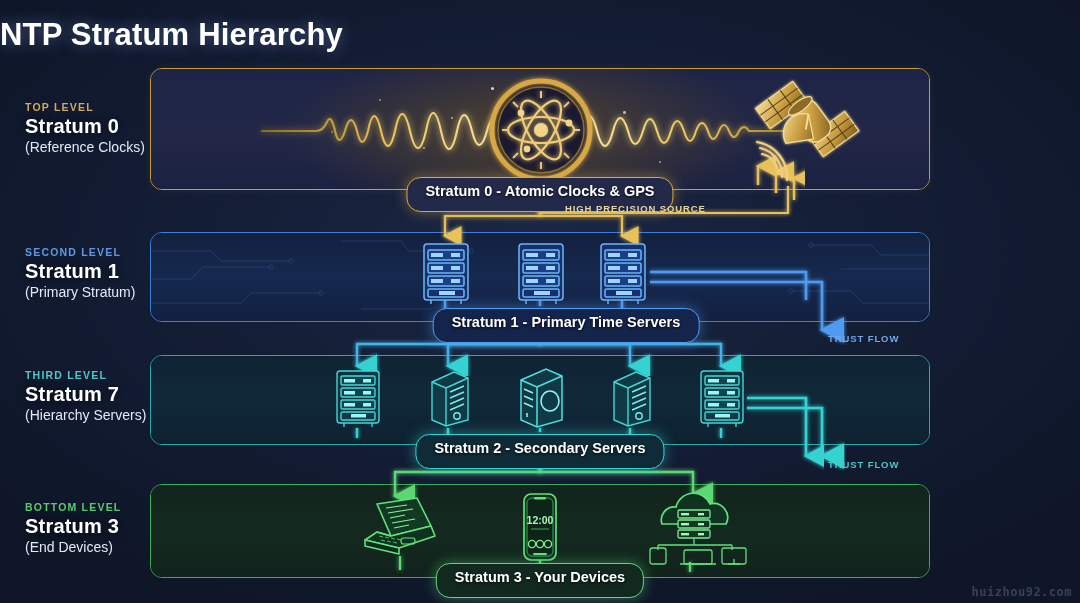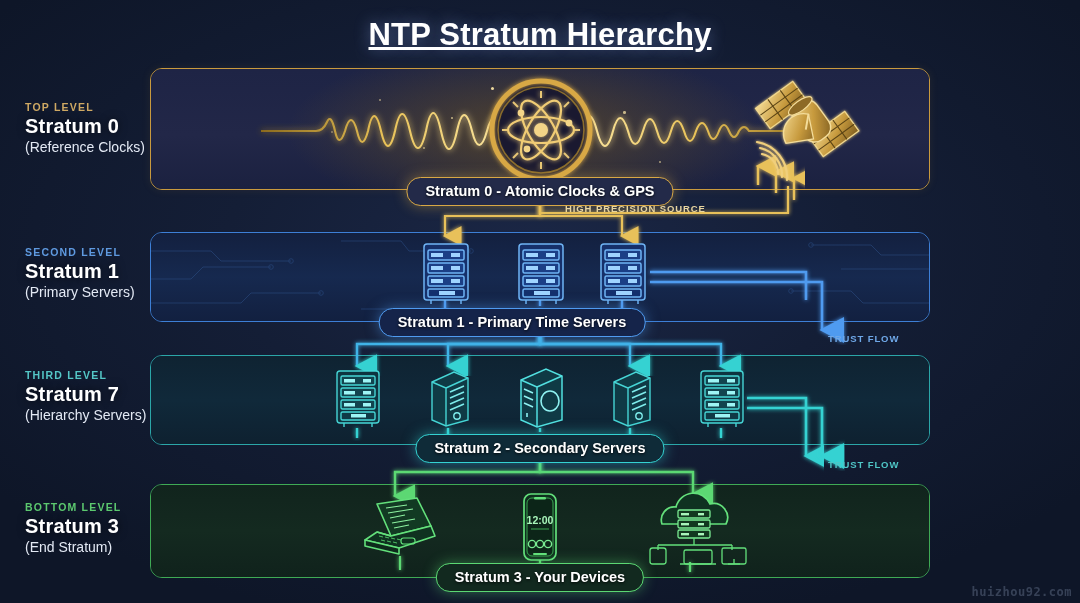--- a/index.html
+++ b/index.html
@@ -11,25 +11,24 @@
   }
   #stage {
     position: relative;
     width: 1080px; height: 603px;
     background:
       radial-gradient(ellipse 700px 380px at 50% 42%, #1b2746 0%, #141e36 45%, #0e1628 100%);
   }
   
   .title {
     position: absolute; top: 17px; left: 0; width: 1080px;
-    text-align: center;
+    text-align: left;
     font-size: 31px; font-weight: bold; color: #ffffff;
     letter-spacing: .2px;
     text-shadow: 0 0 16px rgba(150,180,255,.45);
-    text-decoration: underline;
   }
   
   .band {
     position: absolute;
     border-radius: 12px;
     overflow: hidden;
   }
   .band .bandbg { position: absolute; inset: 0; }
   .labelgrp { position: absolute; left: 17px; z-index: 6; margin-left: 8px; }
   .kicker {
@@ -39,21 +38,21 @@
   .lvl {
     font-size: 20px; font-weight: bold; color: #ffffff;
     margin-top: 2px; letter-spacing: .2px;
     text-shadow: 0 0 9px rgba(0,0,0,.6);
   }
   .sub { font-size: 14px; color: #e3e9f4; margin-top: 1px; }
   
   .pill {
     position: absolute; z-index: 30;
     transform: translateX(-50%);
-    padding: 5px 18px 6px;
+    padding: 5px 18px 12px;
     border-radius: 14px;
     font-size: 14.5px; font-weight: bold; color: #ffffff;
     white-space: nowrap;
     text-shadow: 0 1px 3px rgba(0,0,0,.85);
   }
   
   .flowtag {
     position: absolute; z-index: 30;
     font-size: 9.5px; font-weight: bold; letter-spacing: .9px;
   }
@@ -275,24 +274,24 @@
           <circle cx="320" cy="18" r="2.3"></circle>
         <circle cx="660" cy="12" r="2.3"></circle>
           <circle cx="640" cy="58" r="2.3"></circle>
       </g>
     </svg>
   </div>
 
   <div class="labelgrp" style="top:246px">
     <div class="kicker" style="color:#5f9ae0">SECOND LEVEL</div>
     <div class="lvl">Stratum 1</div>
-    <div class="sub">(Primary Servers)</div>
-  </div>
-
-  <div class="pill" id="pill1" style="left:512px;top:308px;background:#15244a;border:1.6px solid #4f9bf0;box-shadow:0 0 14px rgba(79,155,240,.5)">Stratum 1 - Primary Time Servers</div>
+    <div class="sub">(Primary Stratum)</div>
+  </div>
+
+  <div class="pill" id="pill1" style="left:566px;top:308px;background:#15244a;border:1.6px solid #4f9bf0;box-shadow:0 0 14px rgba(79,155,240,.5)">Stratum 1 - Primary Time Servers</div>
 
   <div class="flowtag" style="left:828px;top:333px;color:#6fa8e8">TRUST FLOW</div>
 
   <div class="band" id="band2">
     <div class="bandbg"></div>
   </div>
 
   <div class="labelgrp" style="top:369px">
     <div class="kicker" style="color:#54c7c7">THIRD LEVEL</div>
     <div class="lvl">Stratum 7</div>
@@ -303,21 +302,21 @@
 
   <div class="flowtag" style="left:828px;top:459px;color:#4fc6c6">TRUST FLOW</div>
 
   <div class="band" id="band3">
     <div class="bandbg"></div>
   </div>
 
   <div class="labelgrp" style="top:501px">
     <div class="kicker" style="color:#5cc96f">BOTTOM LEVEL</div>
     <div class="lvl">Stratum 3</div>
-    <div class="sub">(End Stratum)</div>
+    <div class="sub">(End Devices)</div>
   </div>
 
   <div class="pill" id="pill3" style="left:540px;top:563px;background:#12291f;border:1.6px solid #5bd873;box-shadow:0 0 14px rgba(91,216,115,.45)">Stratum 3 - Your Devices</div>
 
   <svg style="position:absolute;left:419px;top:240px;z-index:22" width="54" height="68">
     <g fill="#16306a" stroke="#6fb4f5" stroke-width="1.5">
       <rect x="5" y="4" width="44" height="56" rx="3"></rect>
       <rect x="9" y="10" width="36" height="10" rx="1.5" fill="#1b3f86"></rect>
       <rect x="9" y="23" width="36" height="10" rx="1.5" fill="#1b3f86"></rect>
       <rect x="9" y="36" width="36" height="10" rx="1.5" fill="#1b3f86"></rect>

